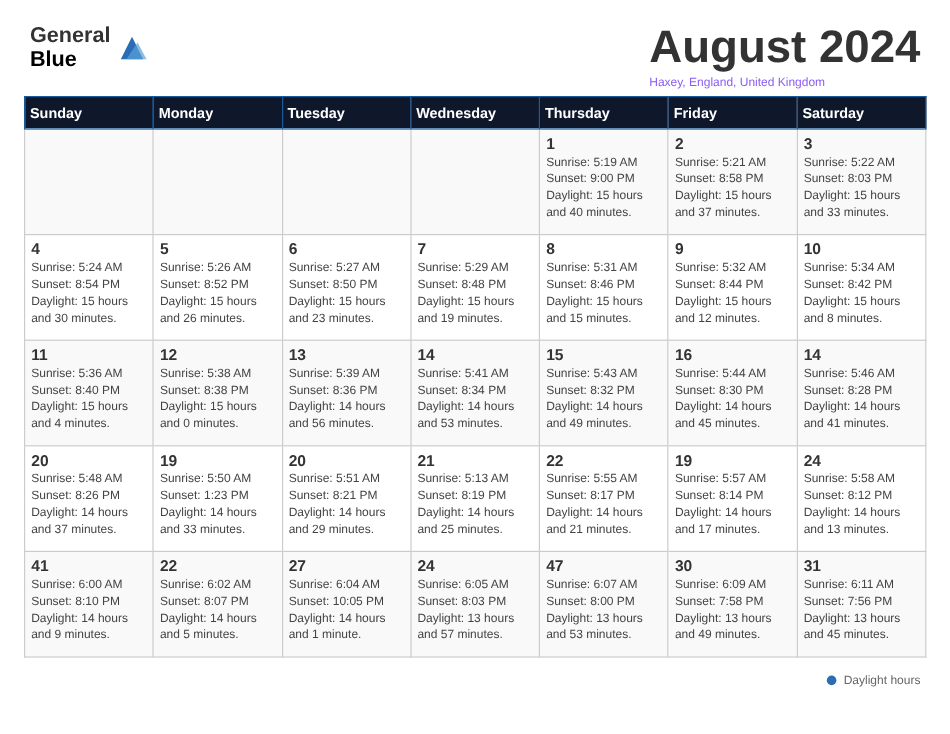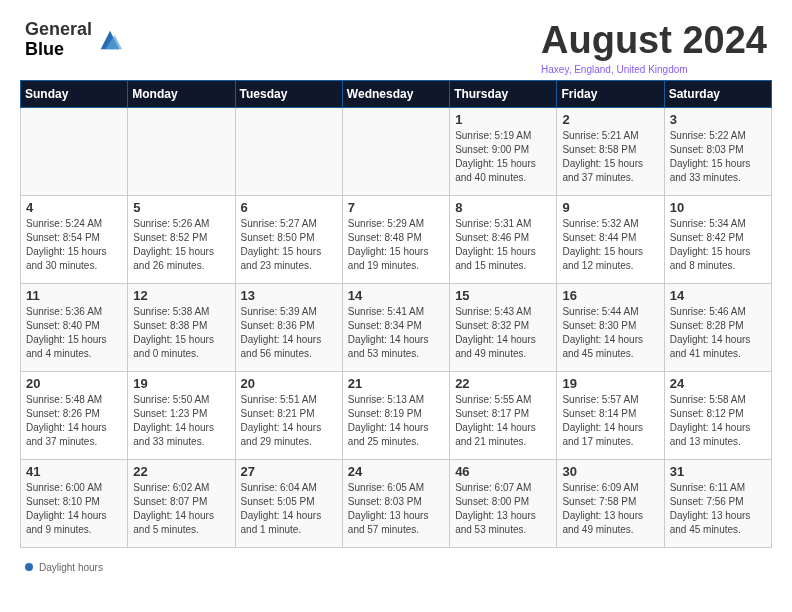--- a/index.html
+++ b/index.html
@@ -94,20 +94,21 @@
       color: #444;
       line-height: 1.4;
     }
     .footer {
       padding: 4px 15px;
       font-size: 10px;
       color: #666;
       display: flex;
       align-items: center;
       gap: 6px;
+      justify-content: flex-end;
     }
     .footer-dot {
       width: 8px;
       height: 8px;
       background: #2a6db5;
       border-radius: 50%;
       display: inline-block;
     }
   </style>
 </head>
@@ -335,33 +336,33 @@
           <td>
             <div class="day-number">22</div>
             <div class="day-info">Sunrise: 6:02 AM
 Sunset: 8:07 PM
 Daylight: 14 hours
 and 5 minutes.</div>
           </td>
           <td>
             <div class="day-number">27</div>
             <div class="day-info">Sunrise: 6:04 AM
-Sunset: 5:05 PM
+Sunset: 10:05 PM
 Daylight: 14 hours
 and 1 minute.</div>
           </td>
           <td>
             <div class="day-number">24</div>
             <div class="day-info">Sunrise: 6:05 AM
 Sunset: 8:03 PM
 Daylight: 13 hours
 and 57 minutes.</div>
           </td>
           <td>
-            <div class="day-number">46</div>
+            <div class="day-number">47</div>
             <div class="day-info">Sunrise: 6:07 AM
 Sunset: 8:00 PM
 Daylight: 13 hours
 and 53 minutes.</div>
           </td>
           <td>
             <div class="day-number">30</div>
             <div class="day-info">Sunrise: 6:09 AM
 Sunset: 7:58 PM
 Daylight: 13 hours

